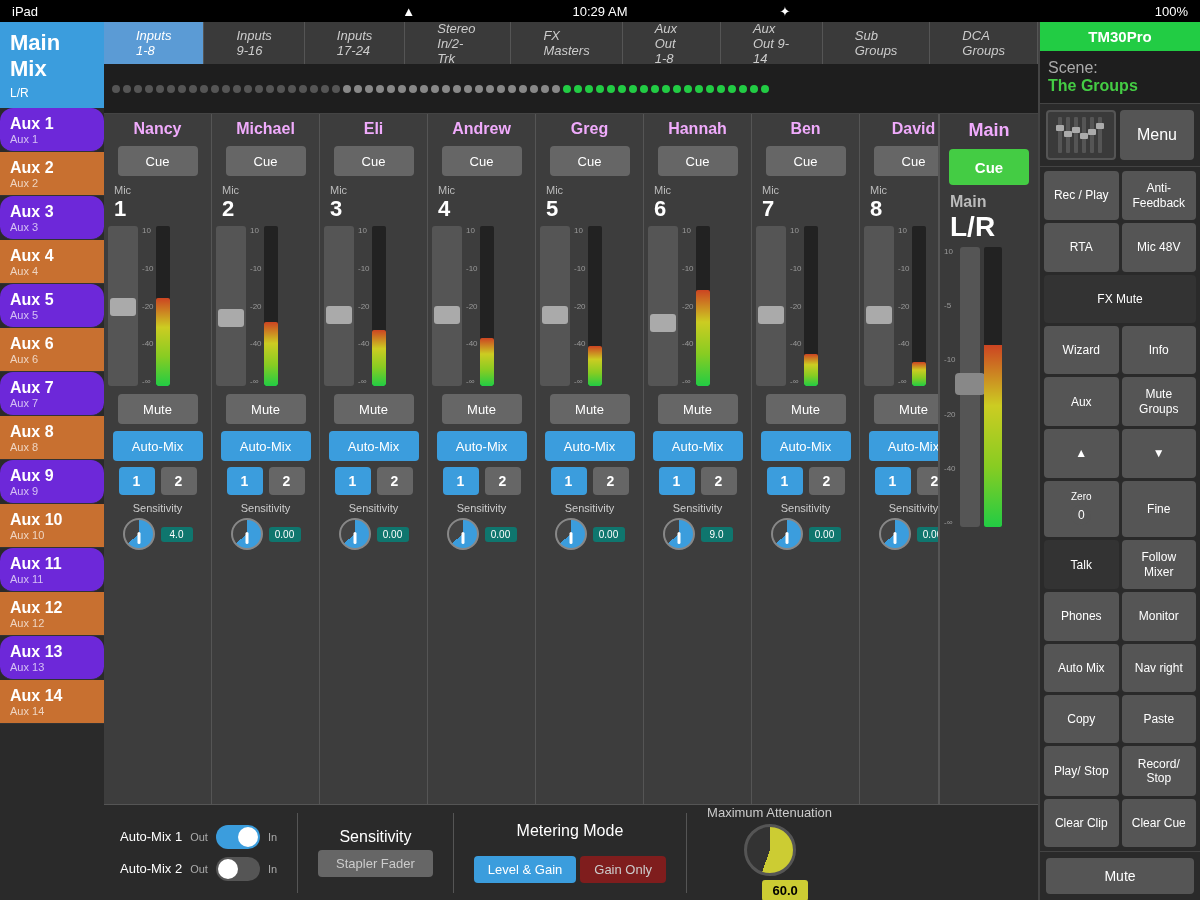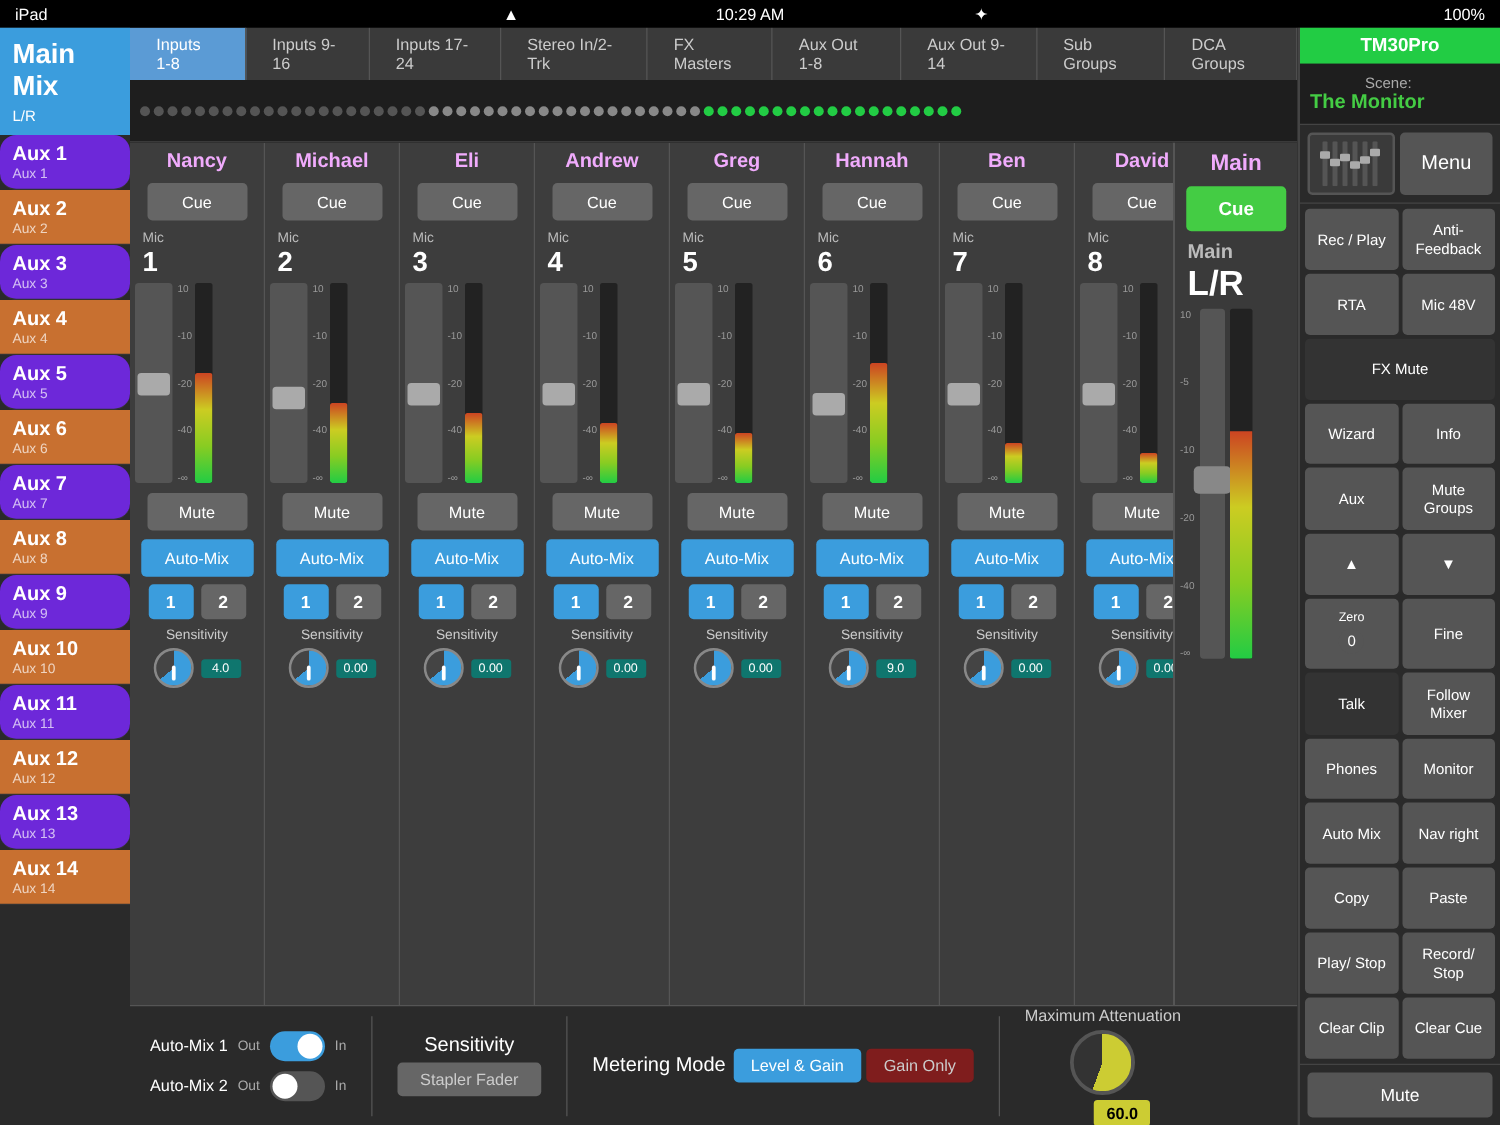--- a/index.html
+++ b/index.html
@@ -36,22 +36,22 @@
     .aux-item .aux-sub { font-size: 11px; color: rgba(255,255,255,0.7); }
 
     
     #center { flex: 1; display: flex; flex-direction: column; overflow: hidden; }
 
     
     #tab-bar {
       background: #3a3a3a; display: flex; align-items: center; height: 42px; flex-shrink: 0;
     }
     .tab {
-      padding: 6px 21px; font-size: 13px; color: #ccc; cursor: pointer;
-      height: 100%; display: flex; align-items: center; border-right: 1px solid #555;
+      padding: 6px 32px; font-size: 13px; color: #ccc; cursor: pointer;
+      height: 100%; display: flex; align-items: center; border-right: 1px solid #555; font-style: italic;
     }
     .tab.active { background: #5b9bd5; color: #fff; }
 
     
     #meter-bar {
       background: #1e1e1e; height: 50px; flex-shrink: 0; display: flex; align-items: center;
       padding: 4px 8px; border-bottom: 1px solid #444;
     }
     .meter-dots { display: flex; gap: 3px; flex: 1; align-items: center; }
     .meter-dot { width: 8px; height: 8px; border-radius: 50%; background: #555; }
@@ -179,21 +179,21 @@
       position: absolute; top: 2px; left: 2px; transition: left 0.2s;
     }
     .toggle-switch.on .knob-sw { left: 22px; }
     .bottom-divider { width: 1px; height: 80px; background: #555; }
     .sensitivity-section { display: flex; flex-direction: column; align-items: center; gap: 4px; }
     .sensitivity-label { font-size: 16px; color: #fff; font-weight: 500; }
     .follows-fader-btn {
       padding: 6px 18px; background: #666; border: none; border-radius: 4px;
       color: #ccc; font-size: 13px; cursor: pointer;
     }
-    .metering-section { display: flex; flex-direction: row; align-items: center; gap: 6px; }
+    .metering-section { display: flex; flex-direction: column; align-items: center; gap: 16px; }
     .metering-btns { display: flex; gap: 4px; }
     .metering-btn {
       padding: 6px 14px; border: none; border-radius: 4px; font-size: 13px; cursor: pointer;
     }
     .metering-btn.active { background: #3b9ddd; color: #fff; }
     .metering-btn.inactive { background: #7f1d1d; color: #ccc; }
     .max-attenuation { display: flex; flex-direction: column; align-items: center; gap: 4px; }
     .max-label { font-size: 13px; color: #ccc; text-align: left; }
     .max-knob {
       width: 52px; height: 52px; border-radius: 50%;
@@ -212,21 +212,21 @@
     }
     
     #tm30-header {
       background: #22cc44; text-align: center; padding: 6px; font-size: 15px; font-weight: bold;
       color: #fff; cursor: pointer;
     }
     
     #scene-area {
       padding: 8px; background: #1e1e1e; border-bottom: 1px solid #444;
     }
-    #scene-label { font-size: 12px; color: #aaa; margin-left: 44px; }
+    #scene-label { font-size: 16px; color: #aaa; }
     #scene-name { font-size: 16px; color: #44cc44; font-weight: bold; cursor: pointer; }
     
     #mixer-icon-row {
       display: flex; padding: 6px; gap: 4px; align-items: center; background: #2a2a2a;
       border-bottom: 1px solid #444;
     }
     #mixer-icon-btn {
       width: 70px; height: 50px; background: #3a3a3a; border: 2px solid #555;
       border-radius: 4px; display: flex; align-items: center; justify-content: center;
       cursor: pointer; flex-shrink: 0;
@@ -738,21 +738,21 @@
         <span class="max-val">60.0</span>
       </div>
     </div>
 
   </div>
 
   <div id="right-panel">
     <div id="tm30-header">TM30Pro</div>
     <div id="scene-area">
       <div id="scene-label">Scene:</div>
-      <div id="scene-name">The Monitor</div>
+      <div id="scene-name">The Groups</div>
     </div>
     <div id="mixer-icon-row">
       <div id="mixer-icon-btn">
         <svg width="50" height="36" viewBox="0 0 50 36">
           <rect x="2" y="0" width="4" height="36" fill="#555" rx="1"></rect>
           <rect x="10" y="0" width="4" height="36" fill="#555" rx="1"></rect>
           <rect x="18" y="0" width="4" height="36" fill="#555" rx="1"></rect>
           <rect x="26" y="0" width="4" height="36" fill="#555" rx="1"></rect>
           <rect x="34" y="0" width="4" height="36" fill="#555" rx="1"></rect>
           <rect x="42" y="0" width="4" height="36" fill="#555" rx="1"></rect>

